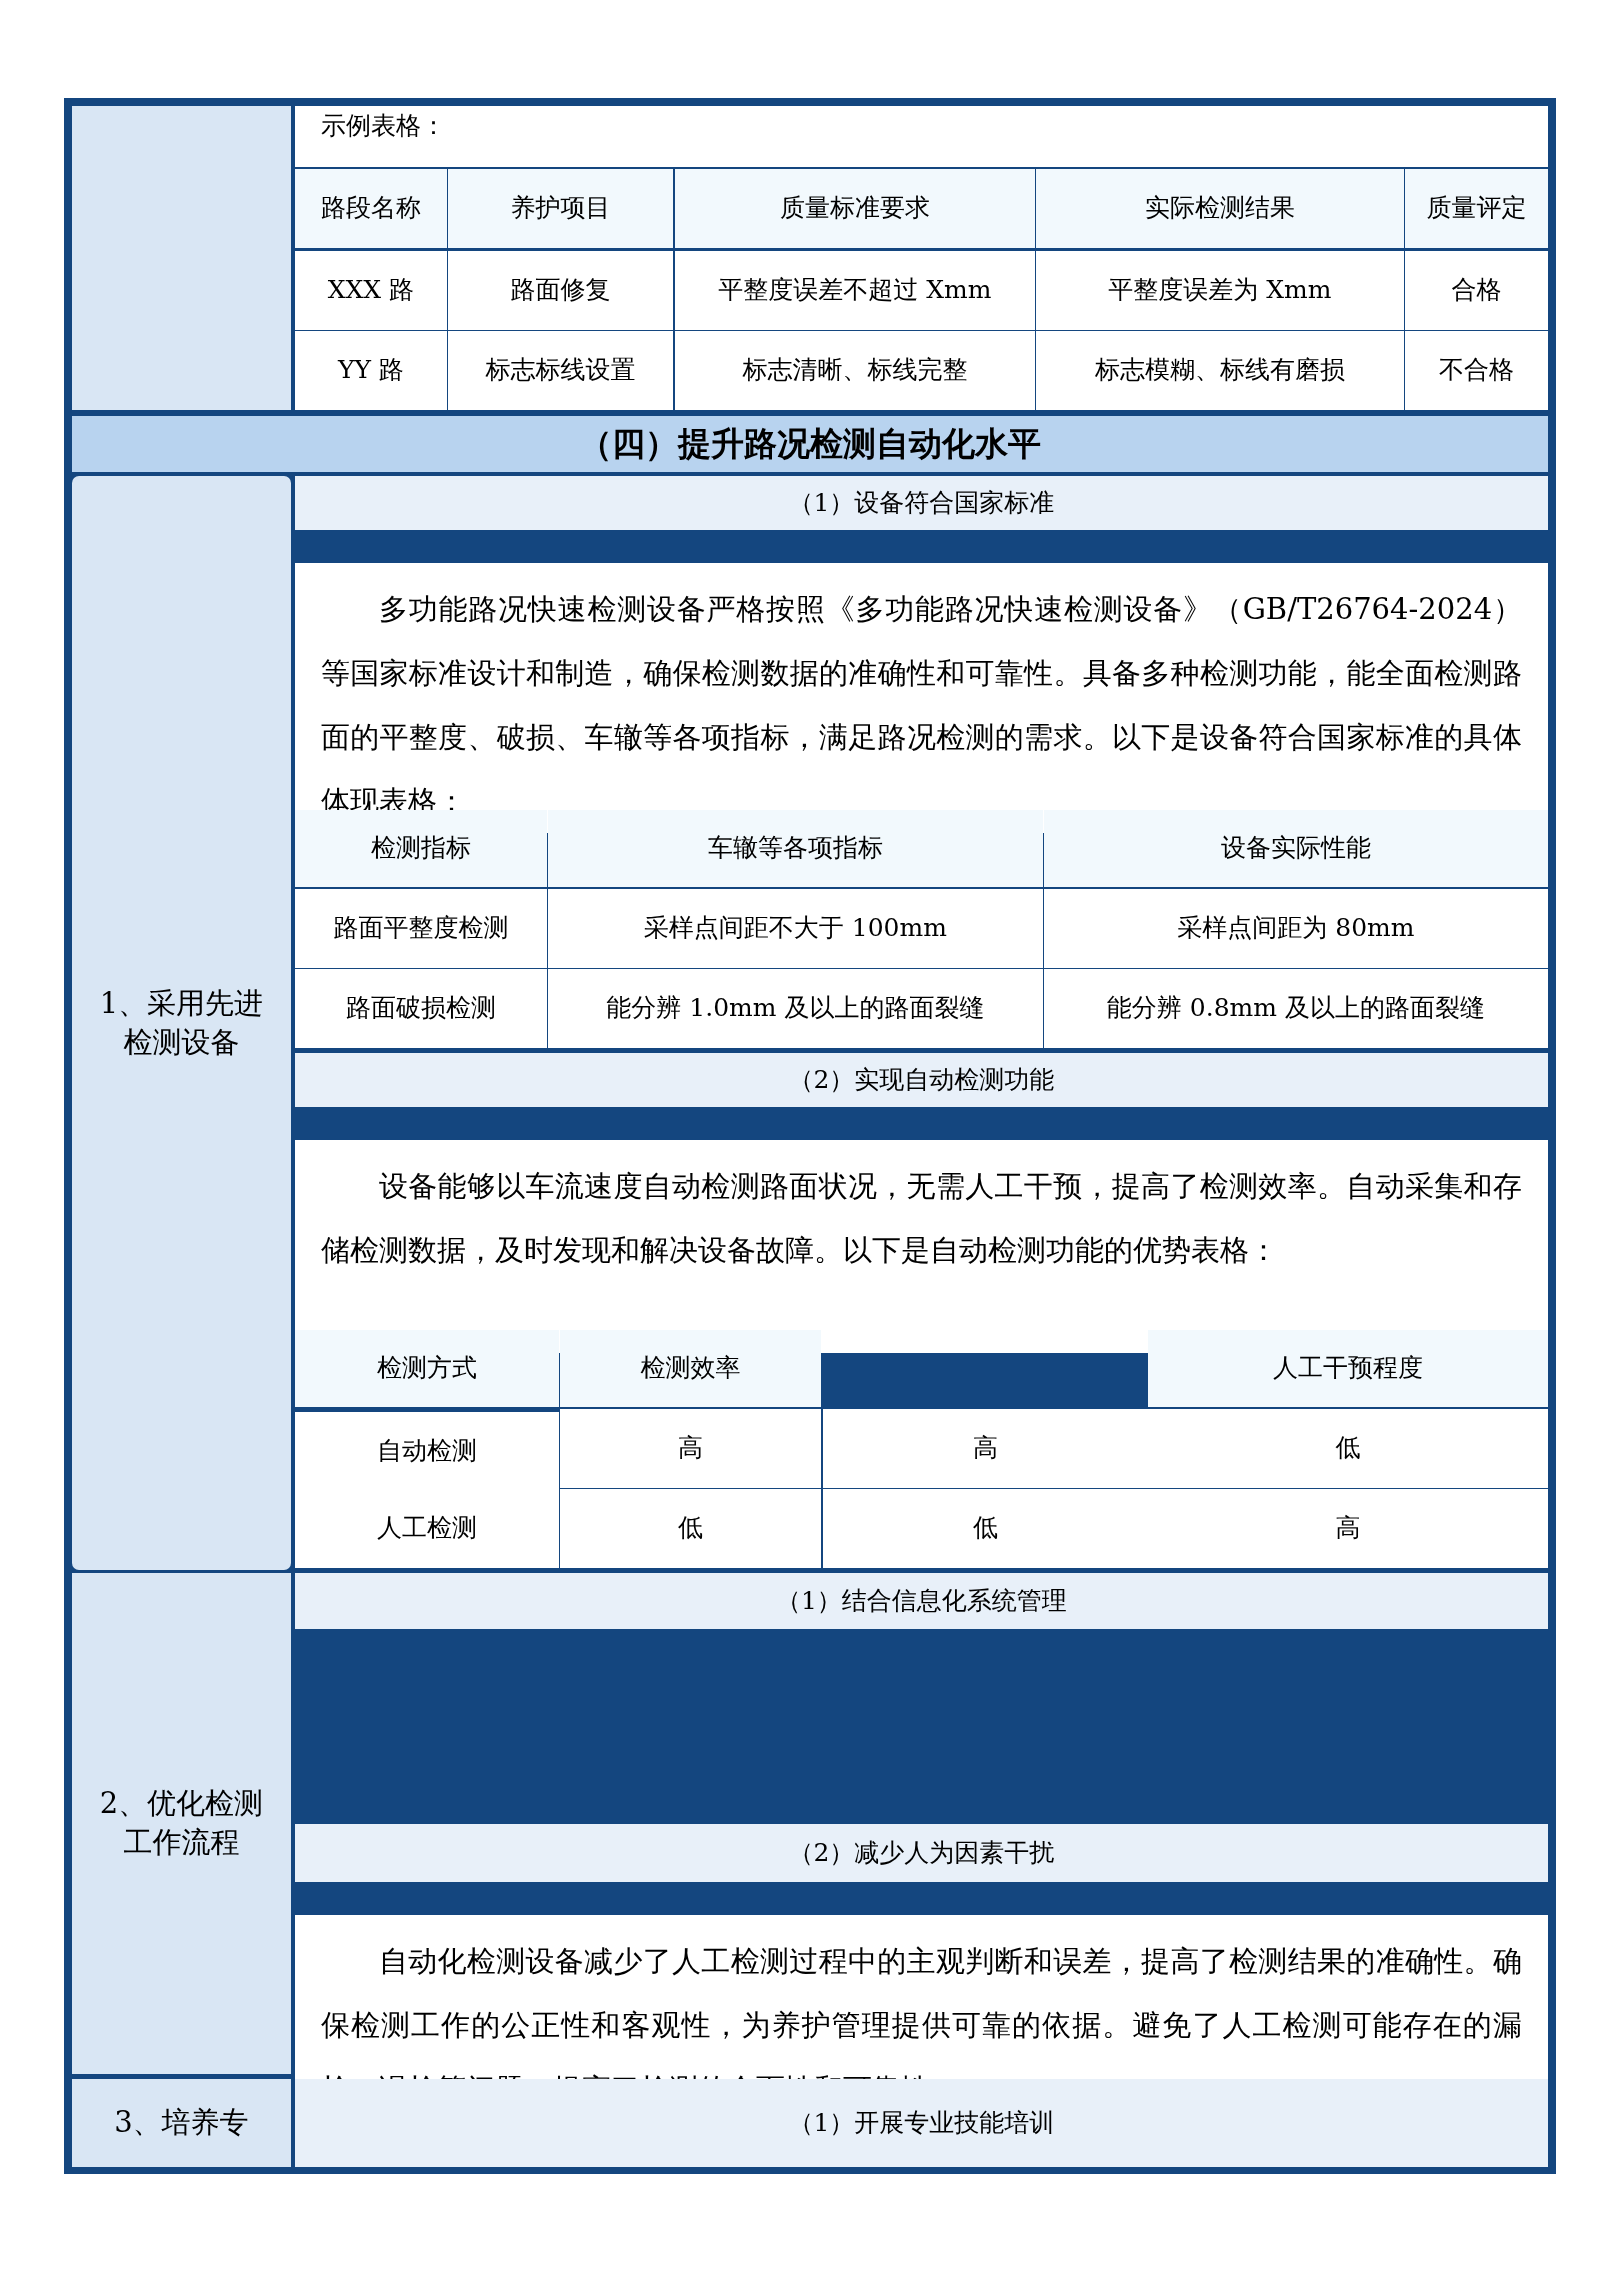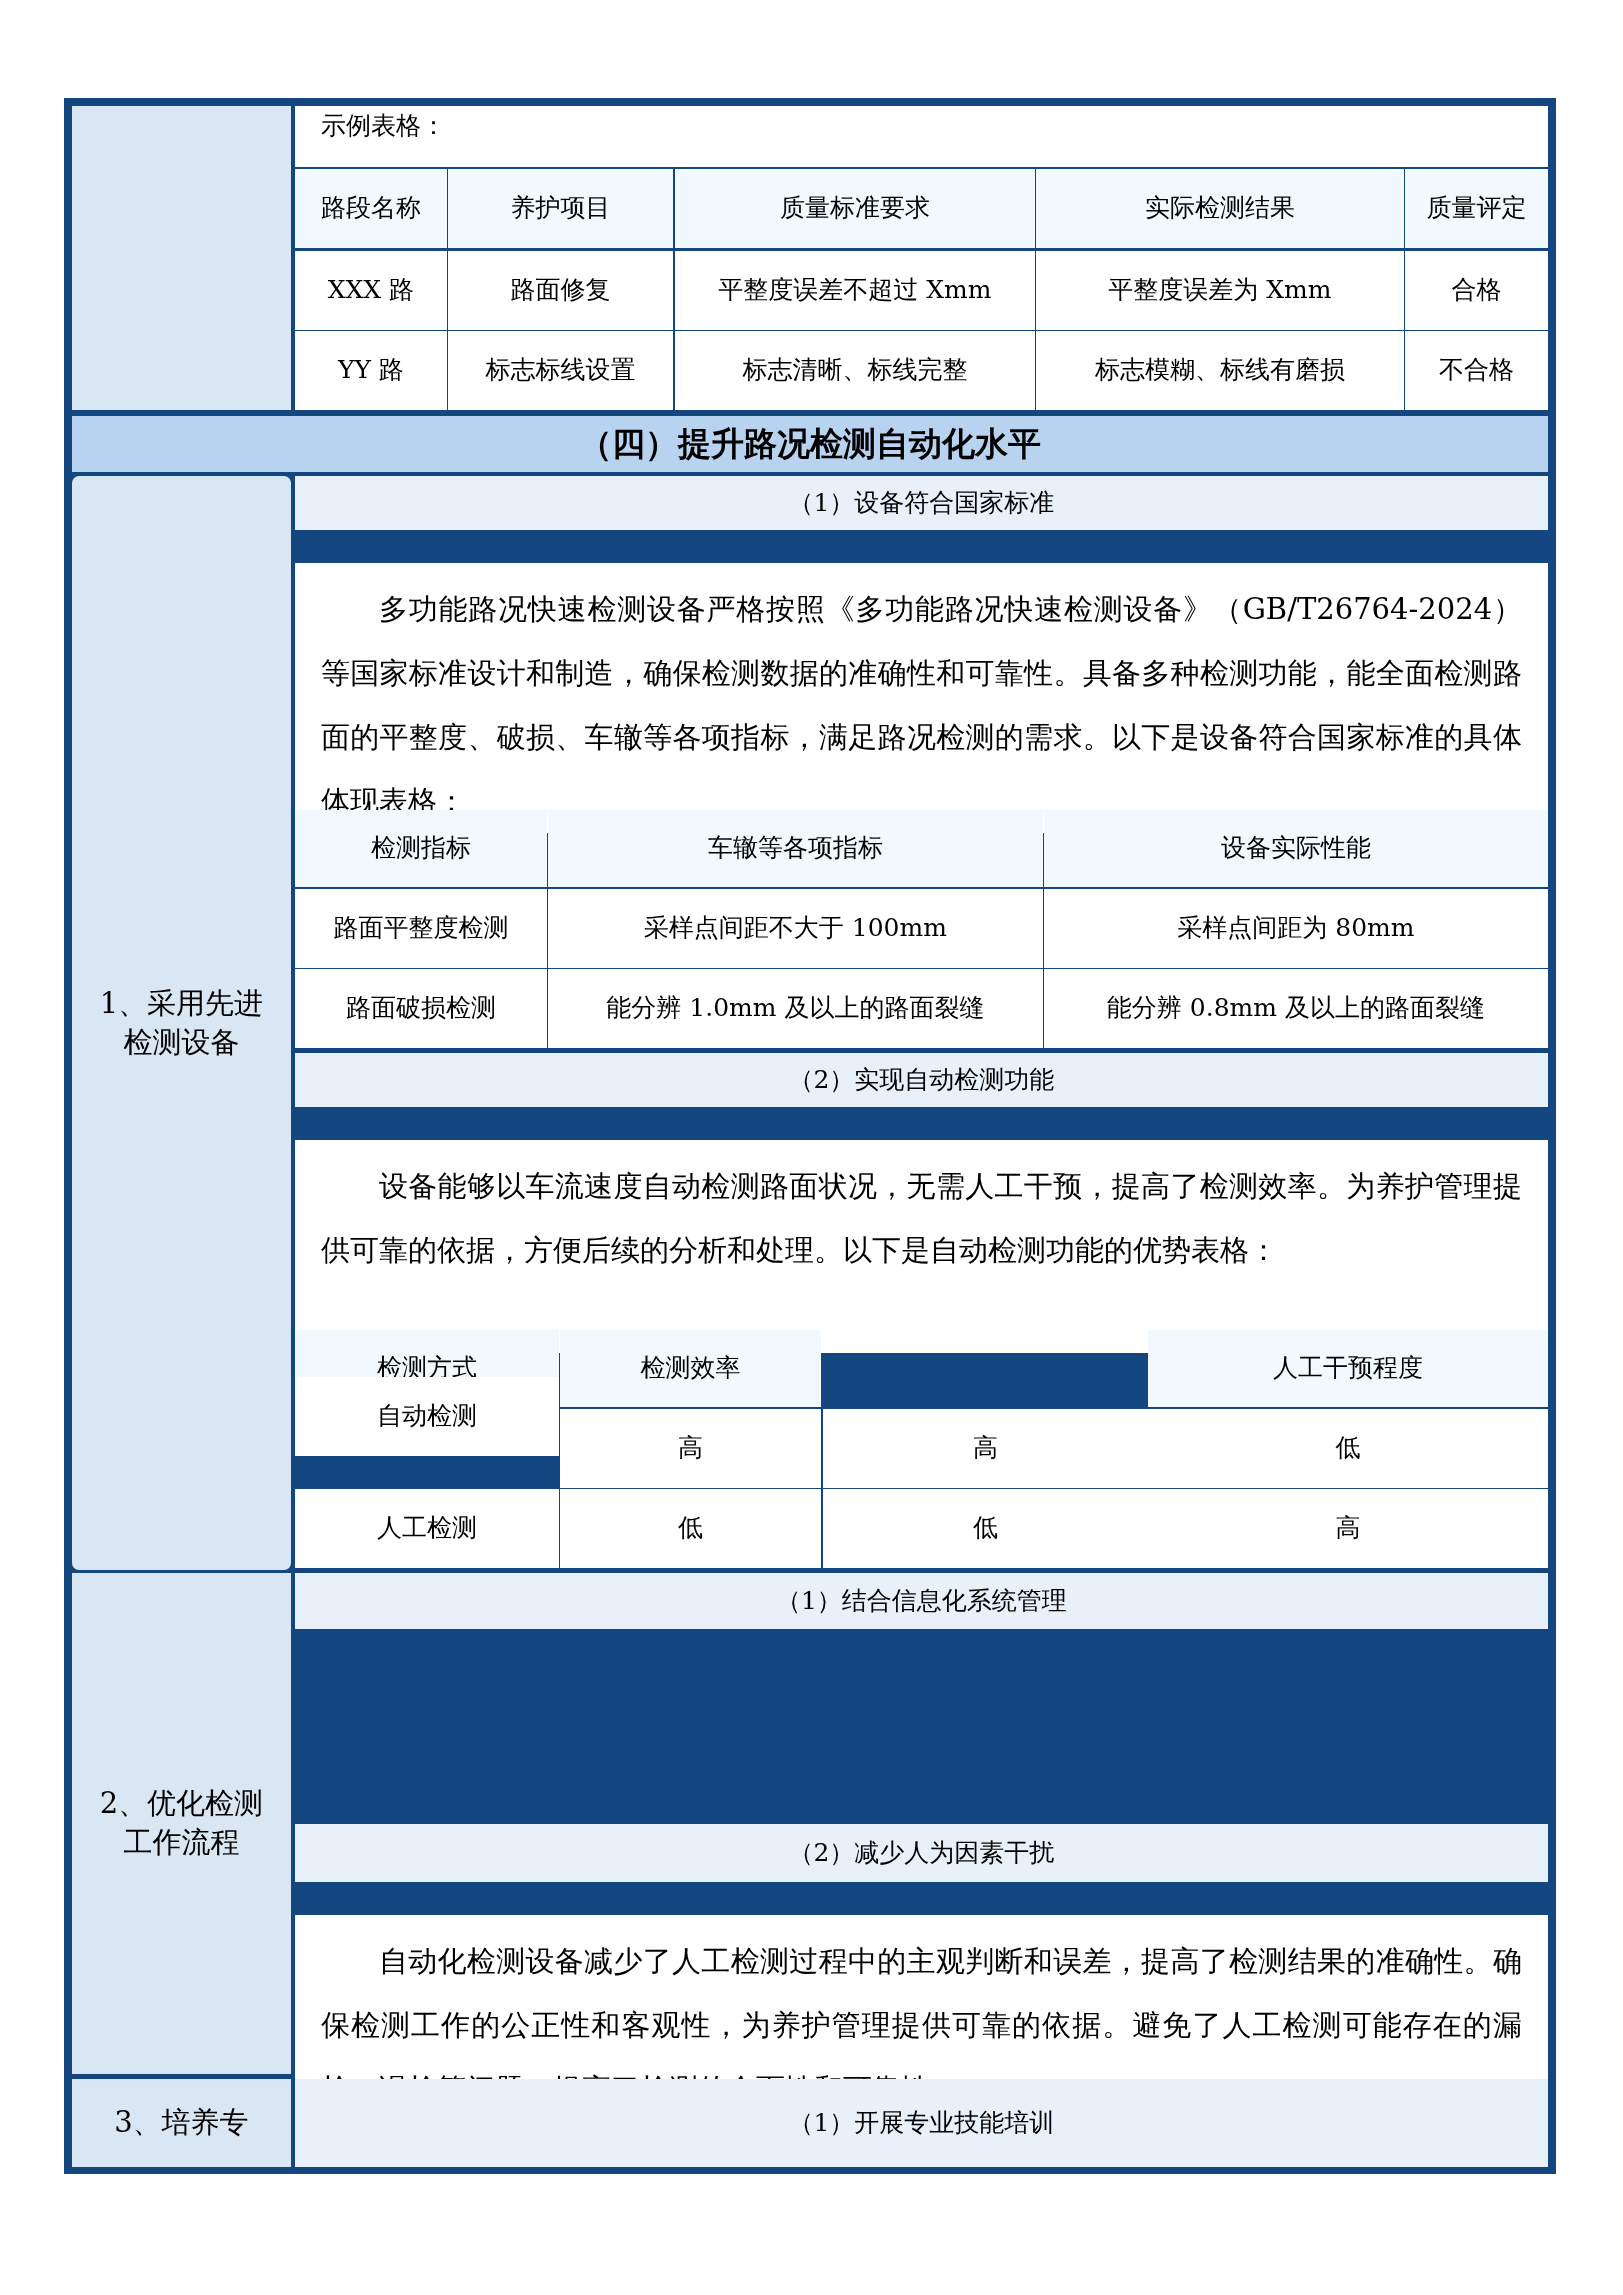--- a/index.html
+++ b/index.html
@@ -122,34 +122,34 @@
         <span>能分辨 1.0mm 及以上的路面裂缝</span>
       </div>
     <div class="cell white" style="left:972px;top:863px;width:504px;height:79px;">
         <span>能分辨 0.8mm 及以上的路面裂缝</span>
       </div>
 
     <div class="cell subhead" style="left:223px;top:947px;width:1253px;height:54px;">
         <span>（2）实现自动检测功能</span>
       </div>
     <div class="cell para" style="left:223px;top:1006px;width:1253px;height:213px;">
-        <span>设备能够以车流速度自动检测路面状况，无需人工干预，提高了检测效率。为养护管理提供可靠的依据，方便后续的分析和处理。以下是自动检测功能的优势表格：</span>
+        <span>设备能够以车流速度自动检测路面状况，无需人工干预，提高了检测效率。自动采集和存储检测数据，及时发现和解决设备故障。以下是自动检测功能的优势表格：</span>
       </div>
 
     <div class="cell thead" style="left:223px;top:1224px;width:264px;height:77px;">
         <span>检测方式</span>
       </div>
     <div class="cell thead" style="left:488px;top:1224px;width:261px;height:77px;">
         <span>检测效率</span>
       </div>
     <div class="cell thead" style="left:1076px;top:1224px;width:400px;height:77px;">
         <span>人工干预程度</span>
       </div>
 
-    <div class="cell white" style="left:223px;top:1271px;width:264px;height:79px;justify-content:center;">
+    <div class="cell white" style="left:223px;top:1306px;width:264px;height:79px;justify-content:center;">
         <span>自动检测</span>
       </div>
     <div class="cell white" style="left:488px;top:1303px;width:261px;height:79px;">
         <span>高</span>
       </div>
     <div class="cell white" style="left:751px;top:1303px;width:325px;height:79px;">
         <span>高</span>
       </div>
     <div class="cell white" style="left:1076px;top:1303px;width:400px;height:79px;">
         <span>低</span>

